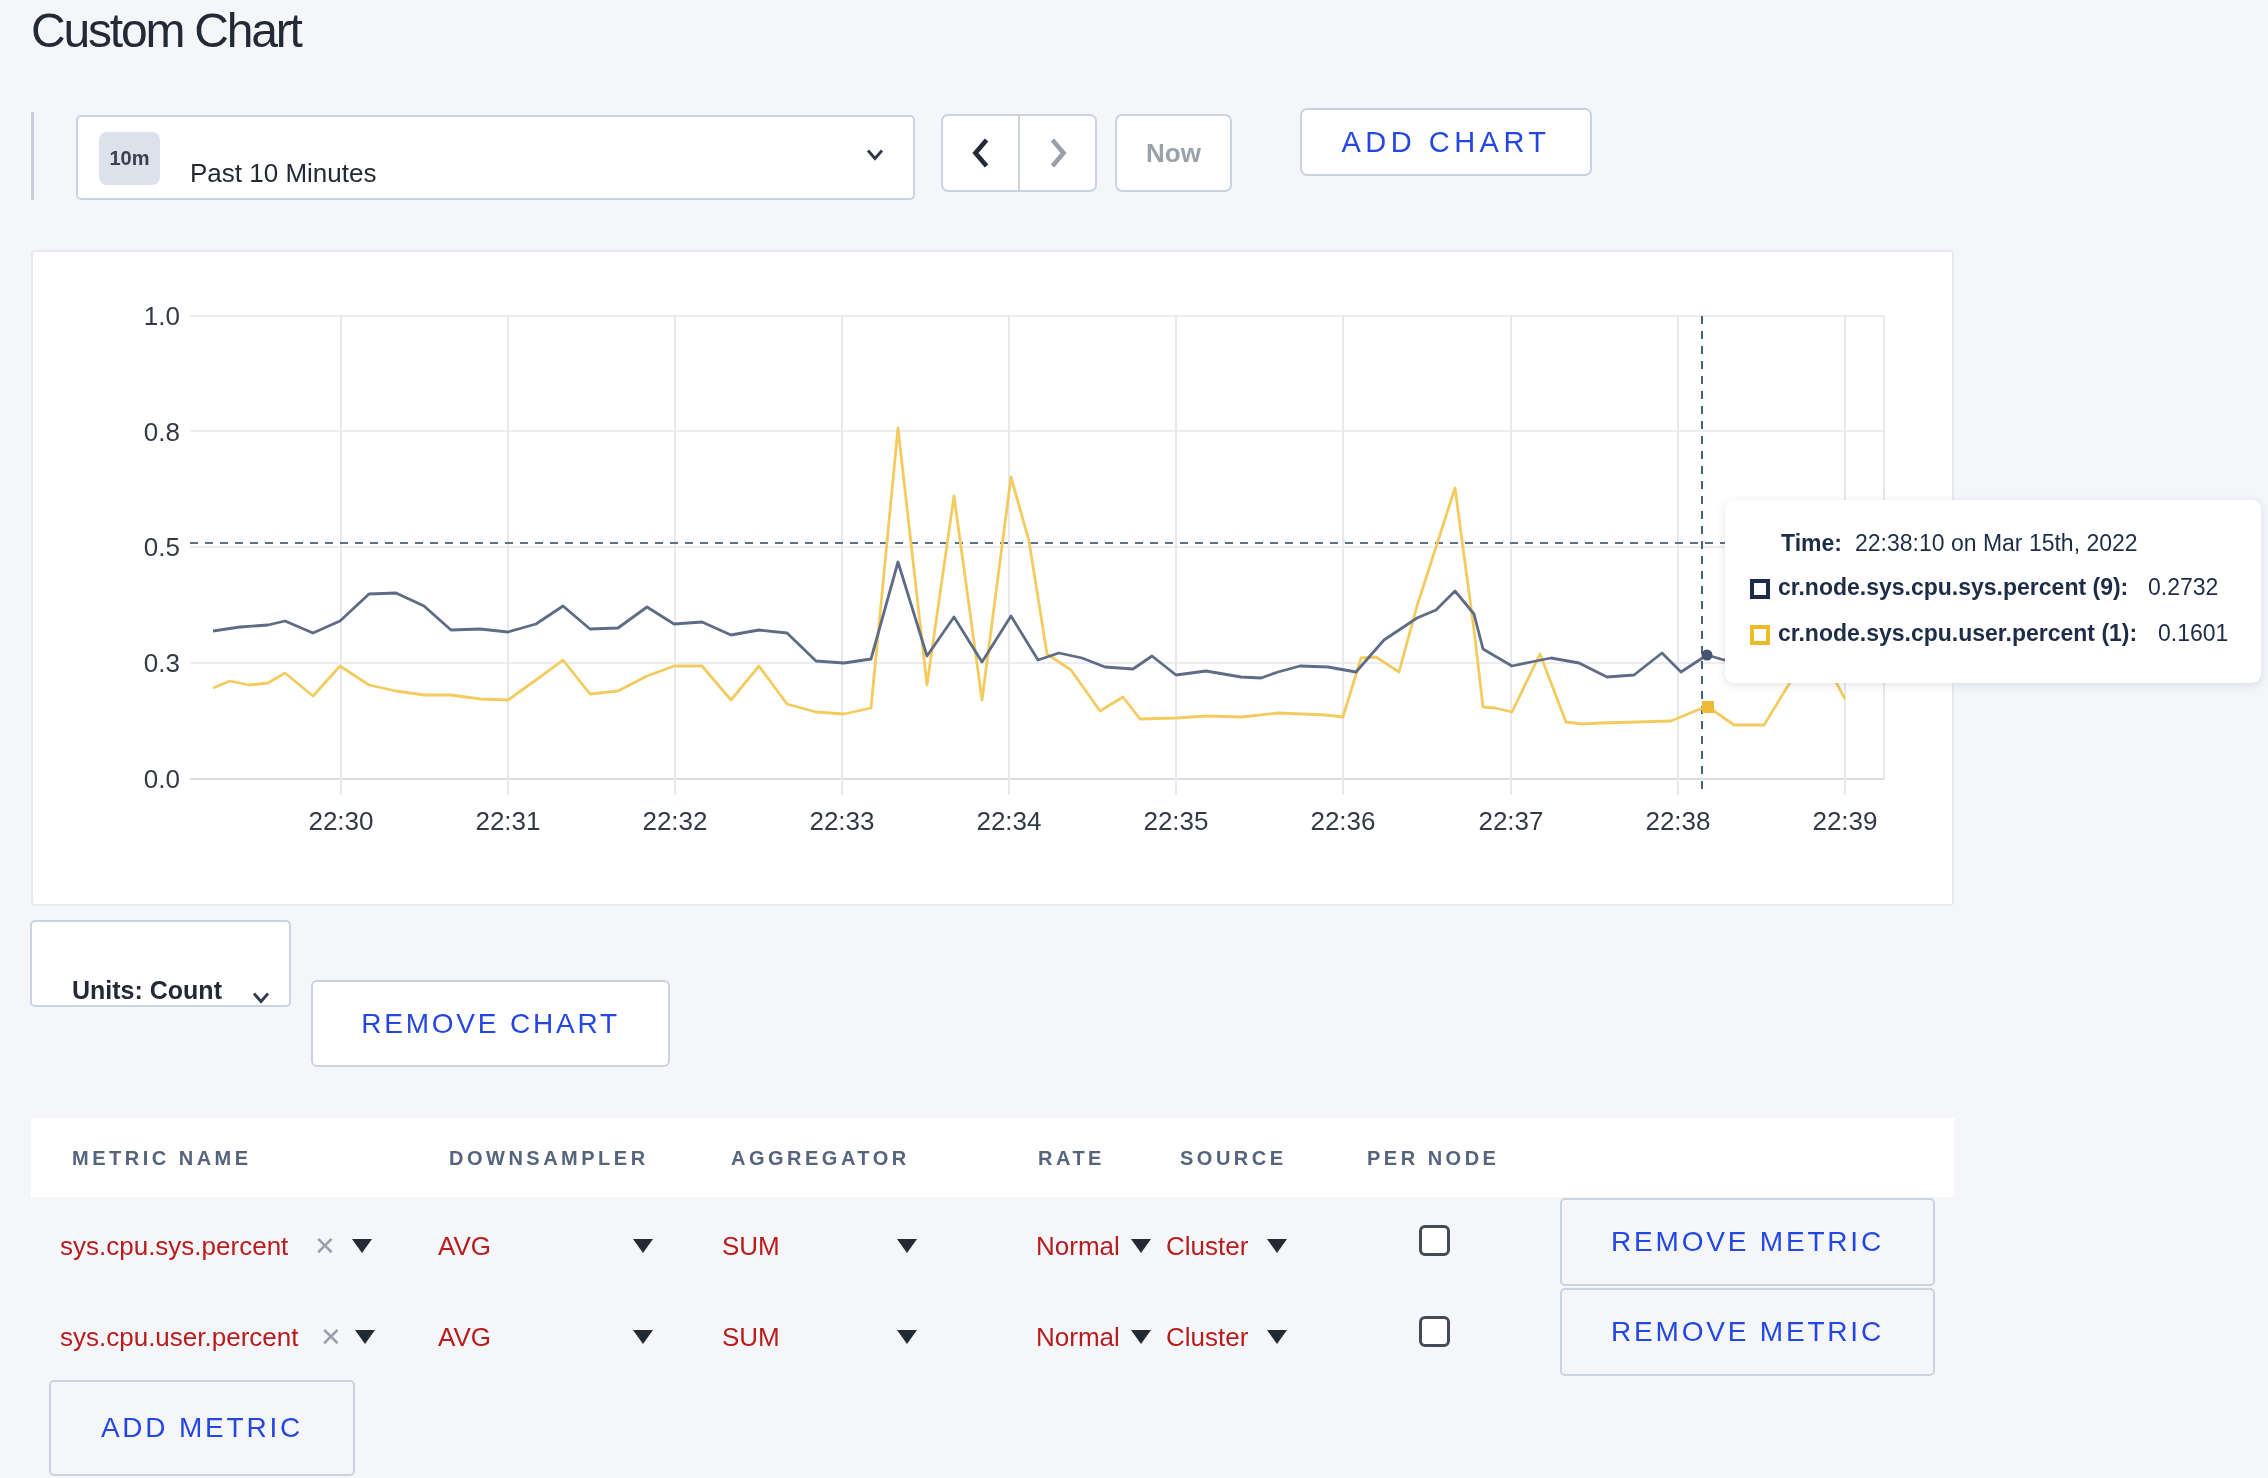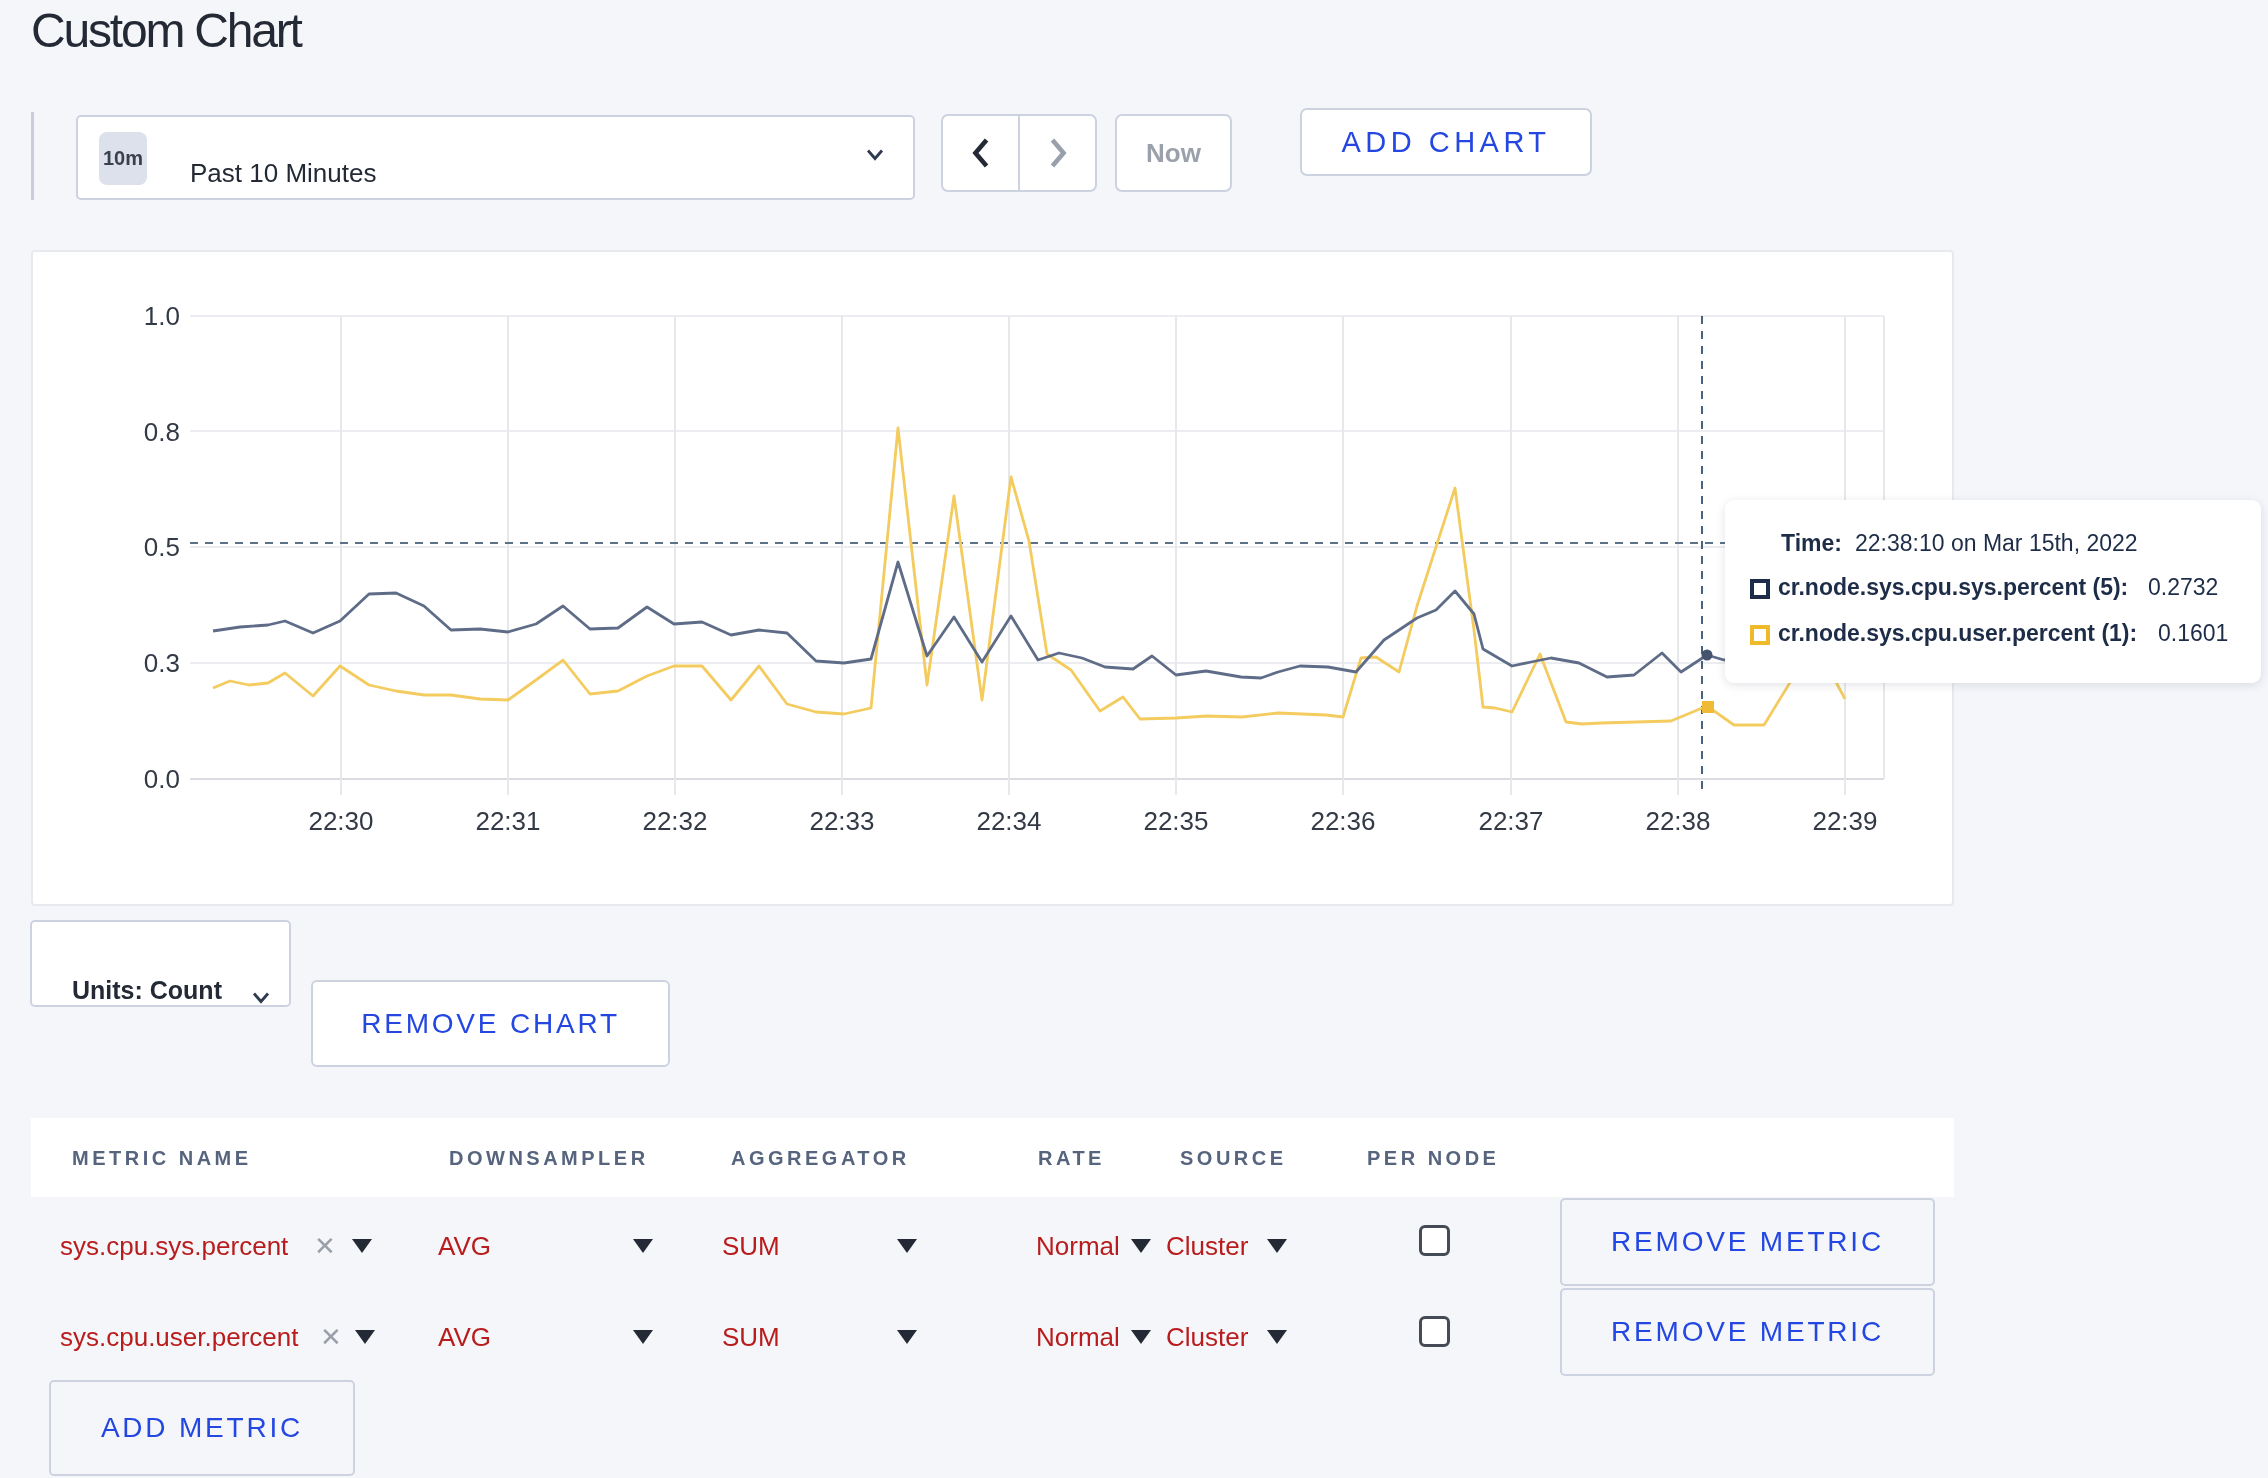--- a/index.html
+++ b/index.html
@@ -15,21 +15,21 @@
 </style>
 </head>
 <body>
 <div id="page">
 
   <div class="abs" style="left:31px; top:7px; font-size:48px; font-weight:500; letter-spacing:-2.2px; color:#242a35; line-height:1;">Custom Chart</div>
 
   <div class="abs" style="left:31px; top:112px; width:3px; height:88px; background:#c9ced9;"></div>
 
   <div class="abs btn" style="left:76px; top:115px; width:839px; height:85px; border-radius:5px;">
-    <div class="abs" style="left:21px; top:15px; width:48px; height:53px; background:#dce1ec; border-radius:8px; display:flex; align-items:center; justify-content:center; font-size:20px; font-weight:700; color:#39414f;">10m</div>
+    <div class="abs" style="left:21px; top:15px; width:61px; height:53px; background:#dce1ec; border-radius:8px; display:flex; align-items:center; justify-content:center; font-size:20px; font-weight:700; color:#39414f;">10m</div>
     <div class="abs" style="left:112px; top:16px; height:81px; display:flex; align-items:center; font-size:26px; color:#242a35;">Past 10 Minutes</div>
     <svg class="abs" style="right:29px; top:31px;" width="18" height="14" viewBox="0 0 18 14">
         <path d="M2 2.5 L9 10.5 L16 2.5" fill="none" stroke="#2e3a4d" stroke-width="2.8"></path>
       </svg>
   </div>
 
   <div class="abs btn" style="left:941px; top:114px; width:156px; height:78px; display:flex;">
     <div style="flex:1; border-right:2px solid #ccd2e0; display:flex; align-items:center; justify-content:center;">
       <svg width="24" height="34" viewBox="0 0 26 36">
           <path d="M19 4 L7 18 L19 32" fill="none" stroke="#242a35" stroke-width="5"></path>
@@ -98,21 +98,21 @@
       <text x="1511" y="830" text-anchor="middle">22:37</text>
       <text x="1678" y="830" text-anchor="middle">22:38</text>
       <text x="1845" y="830" text-anchor="middle">22:39</text>
     </g>
   </svg>
 
   <div class="abs" style="left:1725px; top:500px; width:536px; height:183px; background:#fff; border-radius:9px; box-shadow:0 2px 10px rgba(50,60,80,0.14); color:#1d2c47; font-size:23px;">
     <div class="abs" style="left:56px; top:30px;"><b>Time:</b></div>
     <div class="abs" style="left:130px; top:30px;">22:38:10 on Mar 15th, 2022</div>
     <div class="abs" style="left:25px; top:79px; width:20px; height:20px; border:4px solid #1c2b49;"></div>
-    <div class="abs" style="left:53px; top:74px; font-weight:700;">cr.node.sys.cpu.sys.percent (5):</div>
+    <div class="abs" style="left:53px; top:74px; font-weight:700;">cr.node.sys.cpu.sys.percent (9):</div>
     <div class="abs" style="left:423px; top:74px;">0.2732</div>
     <div class="abs" style="left:25px; top:125px; width:20px; height:20px; border:4px solid #eeba28;"></div>
     <div class="abs" style="left:53px; top:120px; font-weight:700;">cr.node.sys.cpu.user.percent (1):</div>
     <div class="abs" style="left:433px; top:120px;">0.1601</div>
   </div>
 
   <div class="abs btn" style="left:30px; top:920px; width:261px; height:87px; border-radius:5px; display:flex; align-items:flex-end;">
     <span style="margin-left:40px; font-size:25px; font-weight:700; color:#242a35; white-space:nowrap;">Units: Count</span>
     <svg style="margin-left:30px;" width="18" height="14" viewBox="0 0 18 14">
         <path d="M2 2.5 L9 10.5 L16 2.5" fill="none" stroke="#2e3a4d" stroke-width="2.8"></path>

